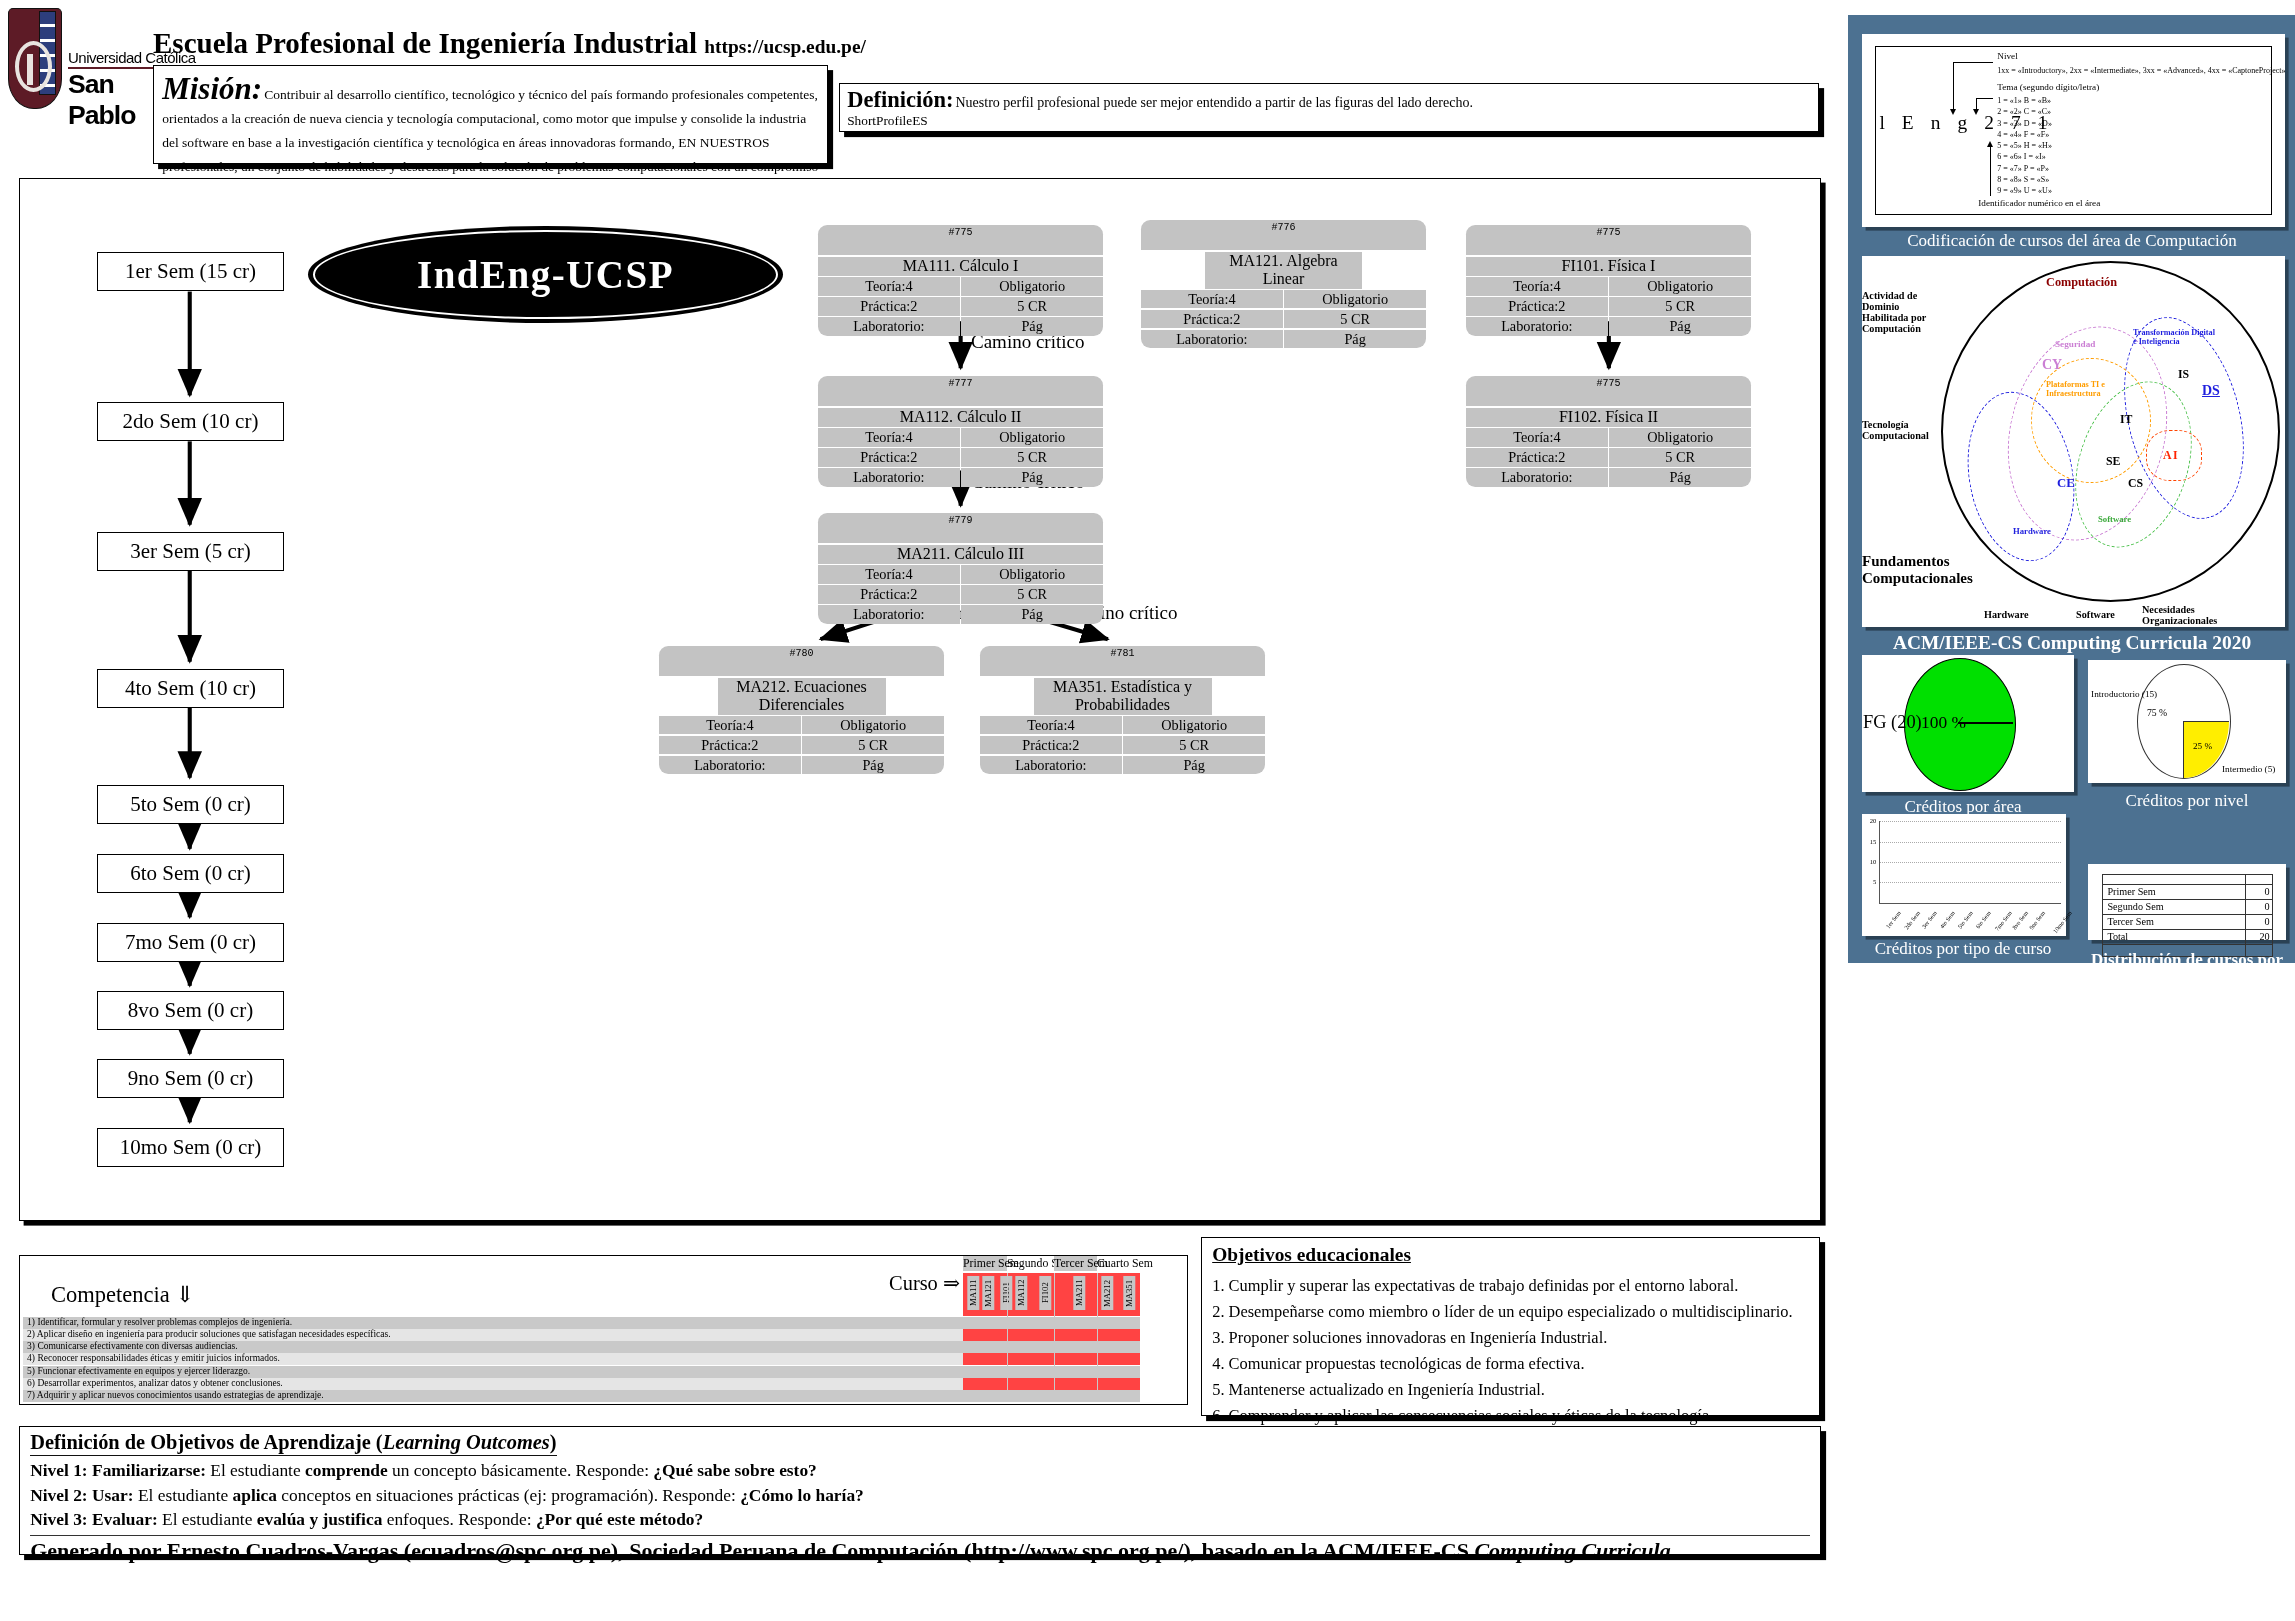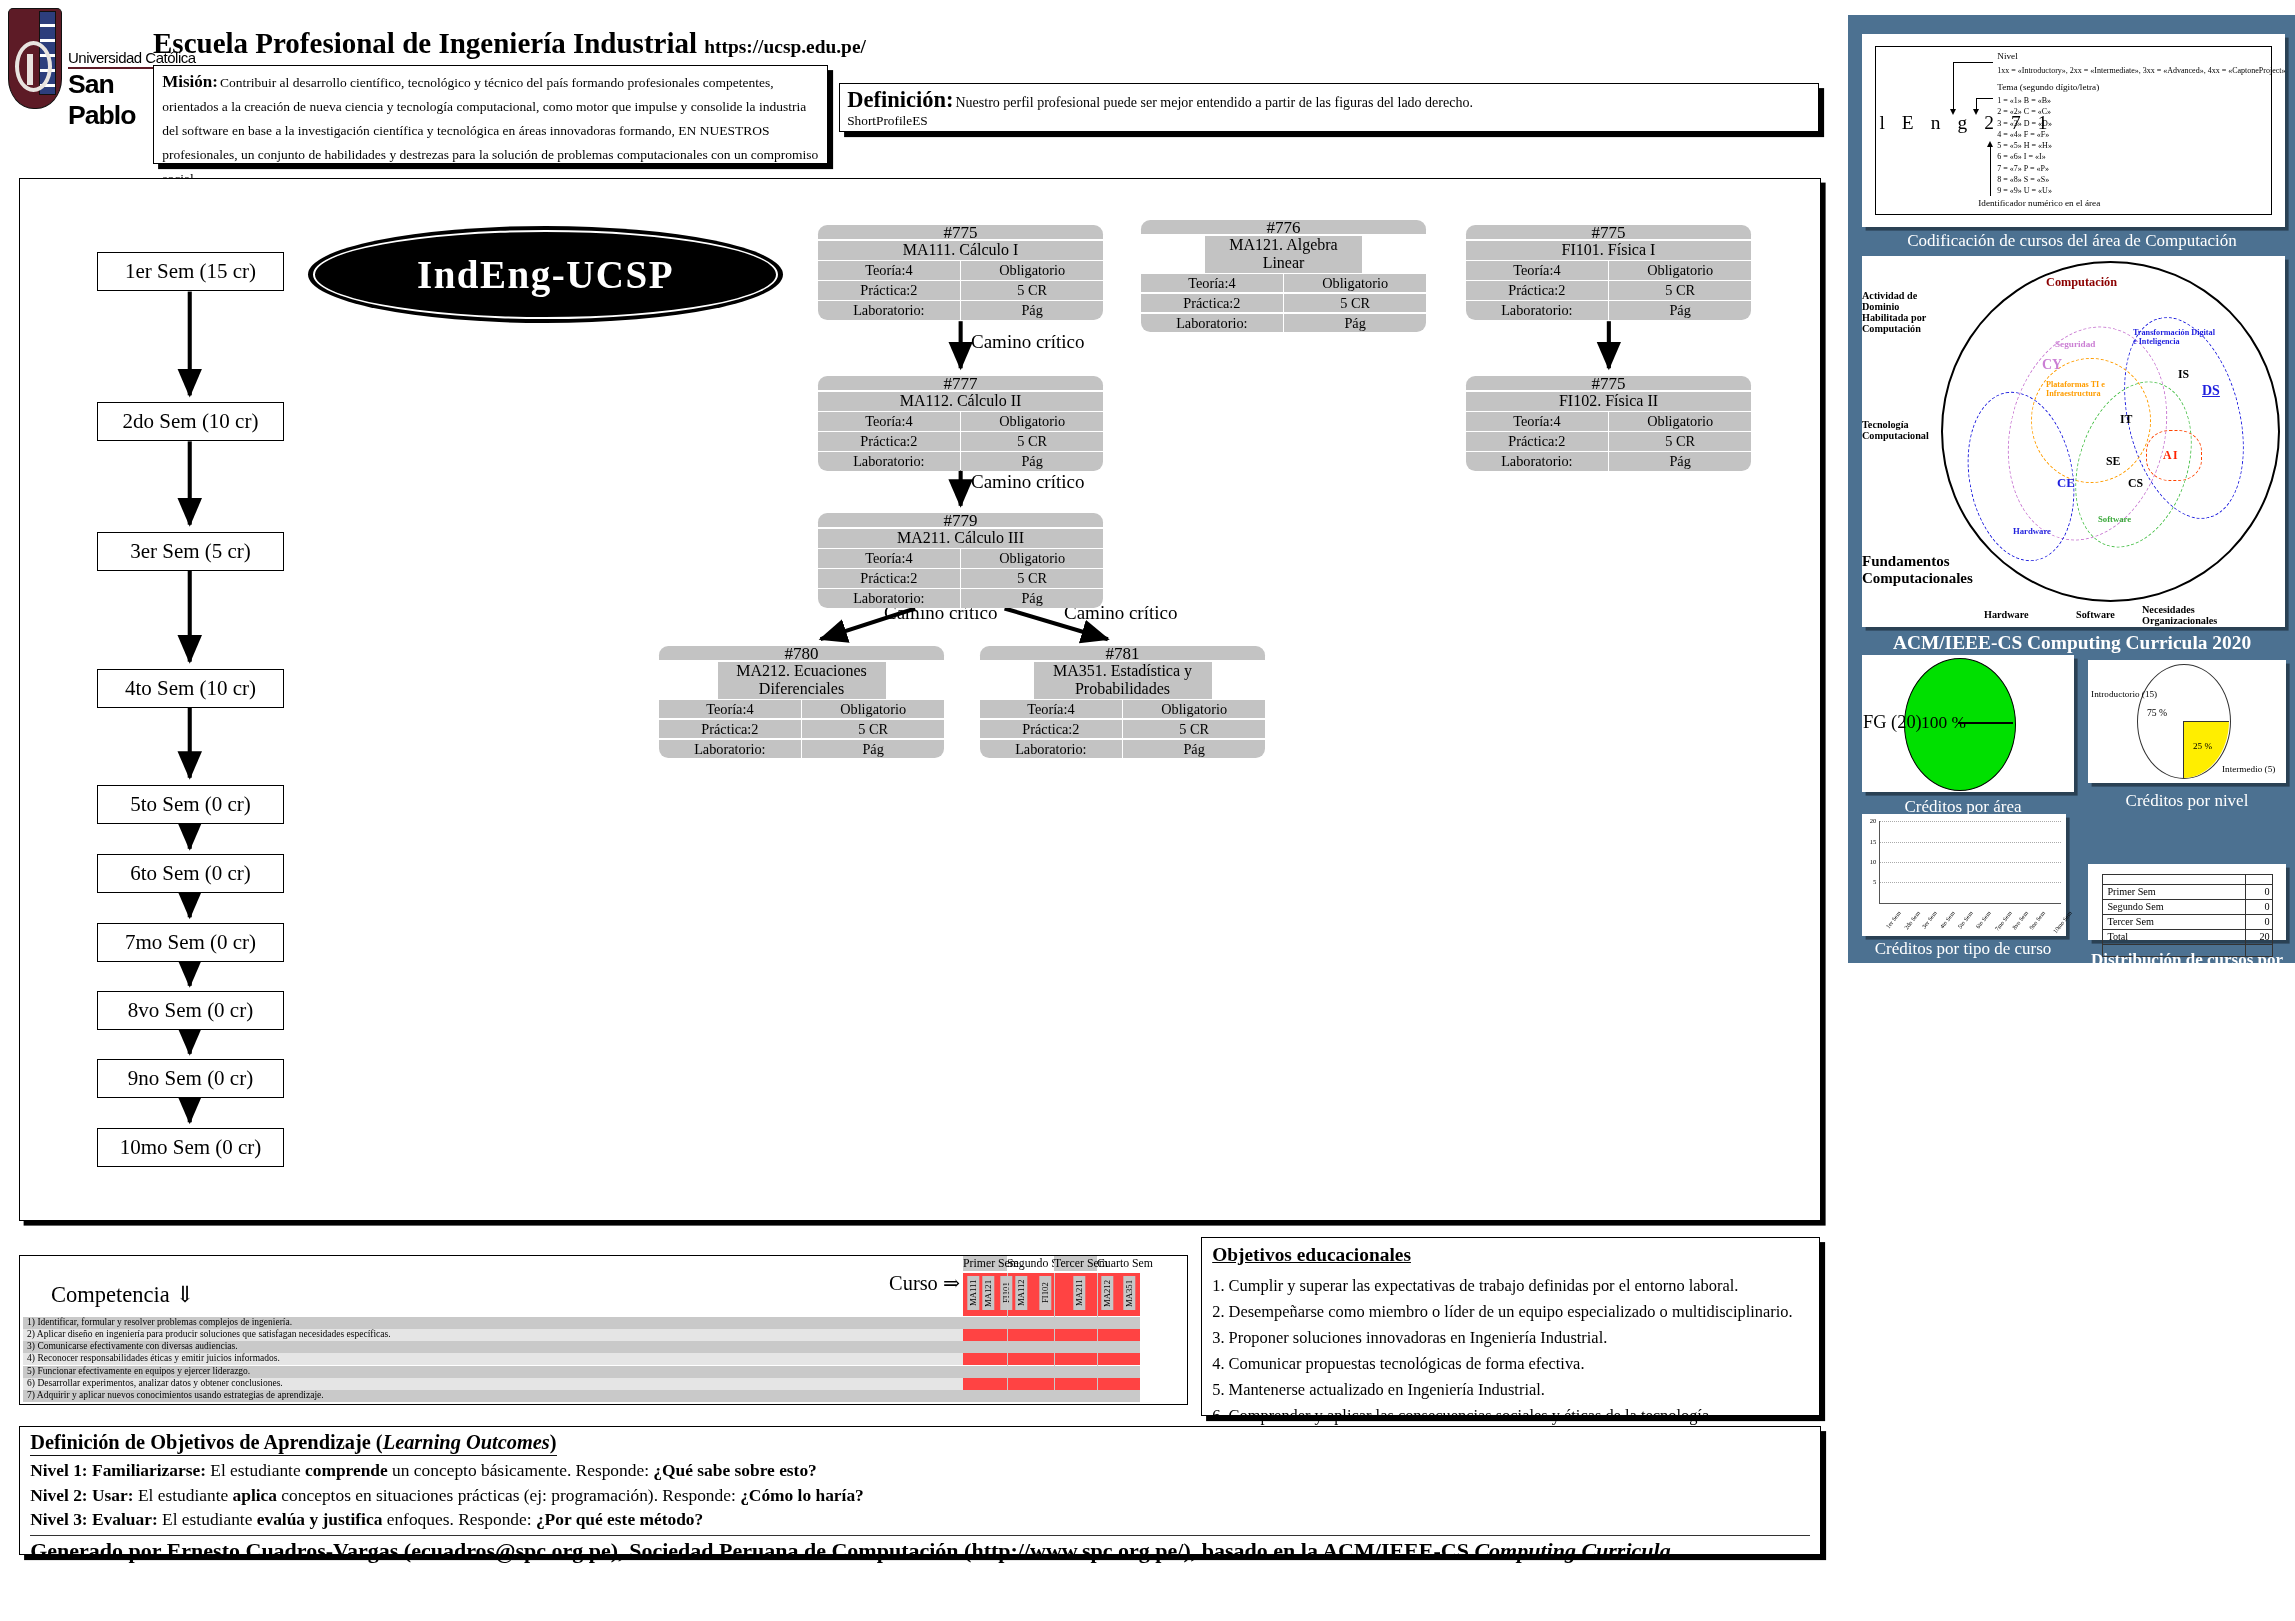--- a/index.html
+++ b/index.html
@@ -12,37 +12,37 @@
   .shield{left:8.2px;top:8.2px;width:54px;height:101px;background:#5d1b26;border-radius:5.1px 5.1px 48% 48%/5.1px 5.1px 30% 30%;border:1.5px solid #111;overflow:hidden;}
   .shield .stripes{position:absolute;right:5.1px;top:2px;bottom:13.3px;width:15.3px;background:repeating-linear-gradient(#2d3e7c 0 12.3px,#fff 12.3px 15px);border:1px solid #111;}
   .shield .ring{position:absolute;left:6.1px;top:32px;width:29px;height:43px;border:4.6px solid #e9e4e0;border-radius:50%;}
   .shield .bar{position:absolute;left:17.4px;top:45px;width:6.1px;height:31px;background:#e9e4e0;}
   .logo-text{left:68px;top:49px;width:88px;}
   .logo-line1{font-family:"Liberation Sans",sans-serif;font-size:15px;letter-spacing:-0.5px;white-space:nowrap;border-bottom:2.6px solid #5d1b26;padding-bottom:1px;}
   .logo-line2{font-family:"Liberation Sans",sans-serif;font-size:26.6px;font-weight:bold;letter-spacing:-1px;}
   .page-title{left:153px;top:26.6px;width:1636px;font-size:29px;font-weight:bold;white-space:nowrap;}
   .page-url{font-size:19.4px;margin-left:7.2px;}
   .mision-box{left:153px;top:65px;width:675px;height:99px;background:#fff;padding:5.1px 8.2px;}
-  .mision-label{font-size:17px;font-weight:bold;}
+  .mision-label{font-size:31px;font-weight:bold;font-style:italic;}
   .mision-text{font-size:13.5px;line-height:24px;}
   .def-box{left:839px;top:83px;width:980px;height:49px;background:#fff;padding:3.1px 7.2px;}
   .def-label{font-size:22.5px;font-weight:bold;}
   .def-text{font-size:14px;}
   .def-sub{font-size:13.3px;}
   
   .flow-panel{left:19px;top:178px;width:1802px;height:1043px;background:#fff;box-shadow:4.6px 4.6px 0 #000;}
   .sem-box{left:97px;width:187px;height:39px;background:#fff;border:1.5px solid #000;text-align:center;font-size:21px;line-height:37px;white-space:nowrap;}
   .badge{left:308px;top:226px;width:475px;height:97px;background:#000;border-radius:50%;}
   .badge .inner{position:absolute;left:5.1px;top:4.1px;right:5.1px;bottom:4.1px;border:2px solid #fff;border-radius:50%;}
   .badge .txt{position:absolute;width:100%;text-align:center;top:0;line-height:97px;color:#fff;font-size:39px;font-weight:bold;letter-spacing:1.5px;}
   .critical{font-size:19px;white-space:nowrap;}
   
   .card{position:absolute;width:285px;}
   .cell{background:#c3c3c3;}
-  .c-id{height:14px;line-height:15.3px;font-size:17px;text-align:center;border-radius:9.2px 9.2px 0 0;margin-bottom:1.5px;}
+  .c-id{height:30px;line-height:15.3px;font-size:10px;text-align:center;border-radius:9.2px 9.2px 0 0;margin-bottom:1.5px;font-family:Liberation Mono, monospace;}
   .c-title{min-height:18.4px;line-height:18px;font-size:16px;text-align:center;margin-bottom:1.5px;padding:0.5px 2px;}
   .c-grid{display:grid;grid-template-columns:1fr 1fr;gap:1.5px;}
   .c-grid .cell{height:18.4px;line-height:18.4px;text-align:center;font-size:14.3px;}
   .c-grid .cell:nth-child(5){border-radius:0 0 0 9.2px;}
   .c-grid .cell:nth-child(6){border-radius:0 0 9.2px 0;}
   
   .sidebar{left:1848px;top:15px;width:448px;height:948px;background:#4c7191;}
   .spanel{position:absolute;background:#fff;box-shadow:3.6px 3.6px 0 rgba(15,25,35,.55);box-sizing:border-box;}
   .scaption{position:absolute;color:#fff;text-align:center;font-size:17px;white-space:nowrap;}
   .codif-inner{position:absolute;left:13.3px;top:12.3px;right:13.3px;bottom:12.3px;border:1px solid #000;}

